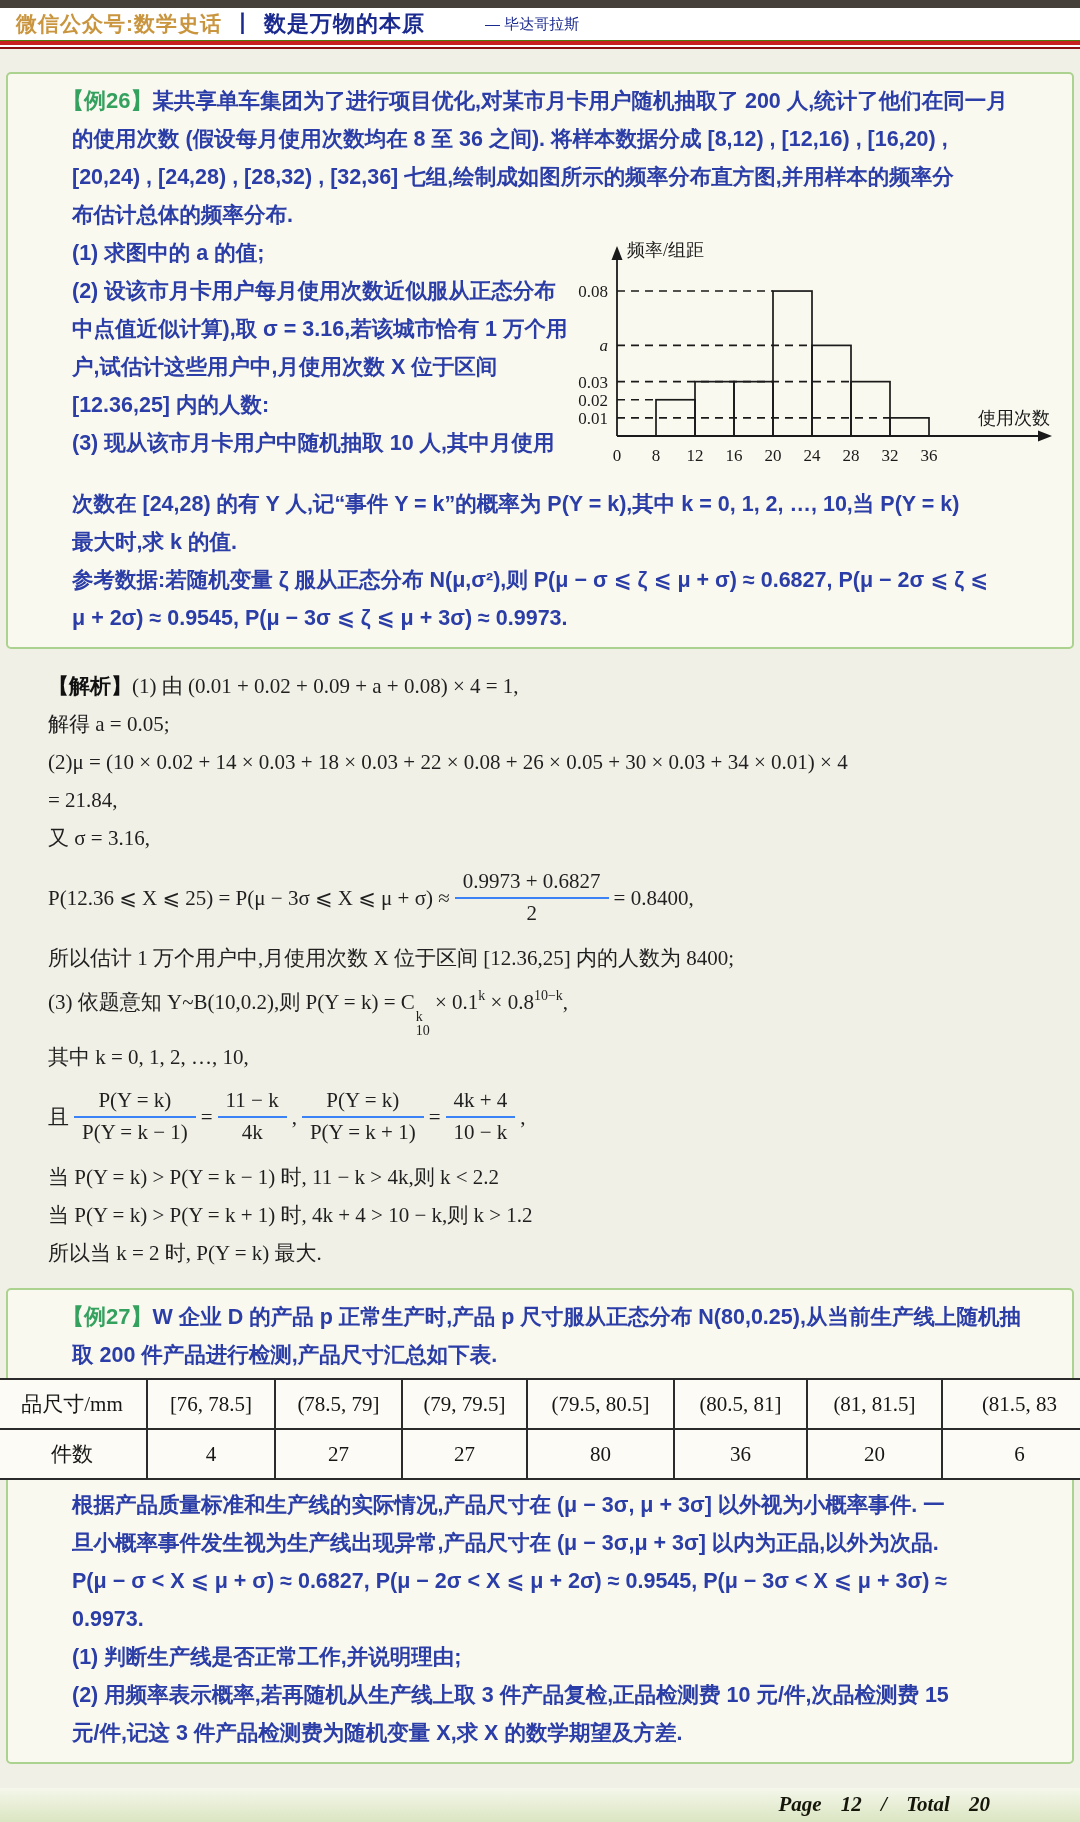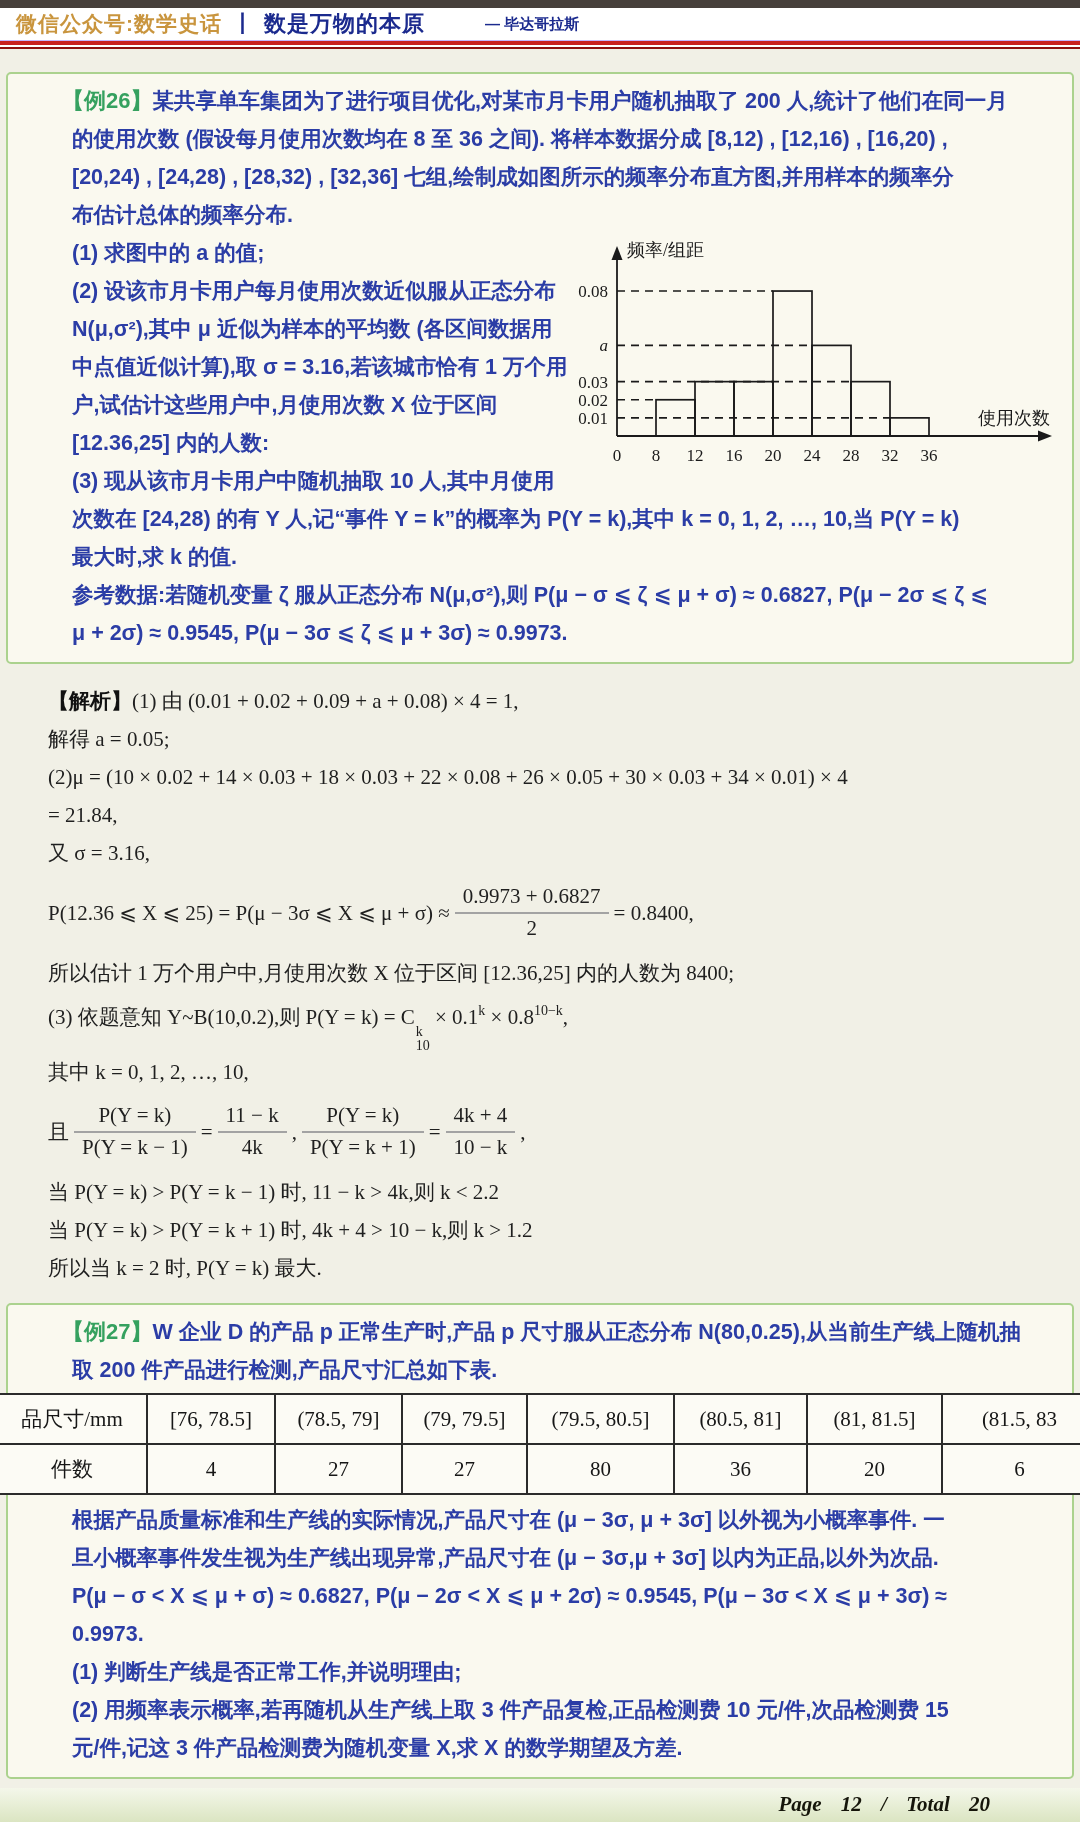--- a/index.html
+++ b/index.html
@@ -1,25 +1,25 @@
 <!DOCTYPE html>
 <html><head>
 <meta charset="utf-8">
 <style>
   html,body{margin:0;padding:0;background:#ffffff;}
-  .page{position:relative;width:1080px;height:1822px;background:#c4b5fd;overflow:hidden;
+  .page{position:relative;width:1080px;height:1822px;background:#4d7c0f;overflow:hidden;
         font-family:"Liberation Sans","DejaVu Sans",sans-serif;}
   
   .top-bar{position:absolute;top:0;left:0;right:0;height:8px;background:#46403b;}
   .header{position:absolute;top:8px;left:0;right:0;height:32px;background:#ffffff;
           display:flex;align-items:center;padding-left:16px;}
   .brand{color:#c9953e;font-weight:700;font-size:21px;letter-spacing:1px;}
   .hdr-sep{color:#1b2a8e;font-weight:700;font-size:22px;margin:0 10px;}
   .motto{color:#1b2a8e;font-weight:700;font-size:22px;letter-spacing:1px;}
-  .attrib{color:#1b2a8e;font-weight:700;font-size:15px;margin-left:60px;}
+  .attrib{color:#1b2a8e;font-weight:400;font-size:15px;margin-left:60px;}
   .red-divider{position:absolute;top:41px;left:0;right:0;height:2px;
                border-top:4px solid #c92020;border-bottom:2px solid #8e1010;background:#fff;}
   
   .content{position:absolute;top:49px;left:0;right:0;bottom:34px;background:#f1f0e6;padding-top:23px;}
   .exbox{margin:0 6px;background:#faf9ef;border:2px solid #abd28e;border-radius:5px;
          padding:8px 14px 10px 12px;}
   .line{min-height:38px;line-height:38px;white-space:nowrap;}
   .blue{color:#2b3da6;font-weight:600;font-size:21.5px;}
   .ex-label{color:#35a15f;font-weight:700;font-size:22px;}
   .ex-first{padding-left:64px;text-indent:-64px;margin-left:42px;}
@@ -27,21 +27,21 @@
   
   .chart-float{float:right;width:505px;height:247px;margin:4px 0 0 10px;}
   .clear{clear:both;}
   
   .solution{margin:8px 6px 8px 6px;padding:10px 14px 8px 42px;color:#1f1f1f;
             font-family:"Liberation Serif","DejaVu Serif",serif;font-size:21px;}
   .sol-label{font-weight:700;color:#111;}
   .sol-line{min-height:38px;line-height:38px;white-space:nowrap;}
   .sol-tall{display:flex;align-items:center;min-height:82px;white-space:nowrap;}
   .frac{display:inline-block;vertical-align:middle;text-align:center;line-height:1.12;margin:0 5px;}
-  .frac .n{display:block;padding:1px 8px 3px;border-bottom:2px solid #a3a3a3;}
+  .frac .n{display:block;padding:1px 8px 3px;border-bottom:2px solid #3b82f6;}
   .frac .d{display:block;padding:3px 8px 1px;}
   .cnk{display:inline-flex;flex-direction:column;vertical-align:-12px;font-size:14px;
        line-height:14px;text-align:left;margin-left:1px;}
   sup.e{font-size:14px;vertical-align:9px;}
   
   .tbl-wrap{margin:4px 0 6px 0;}
   table.product{border-collapse:collapse;table-layout:fixed;width:1100px;margin-left:-24px;
                 background:#fcfbf5;font-family:"Liberation Serif","DejaVu Serif",serif;font-size:21px;}
   table.product td{border:2px solid #2b2b2b;text-align:center;height:46px;overflow:hidden;
                    white-space:nowrap;color:#161616;}
@@ -110,21 +110,20 @@
               <text x="259" y="223" text-anchor="middle" font-size="17">24</text>
               <text x="298" y="223" text-anchor="middle" font-size="17">28</text>
               <text x="337" y="223" text-anchor="middle" font-size="17">32</text>
               <text x="376" y="223" text-anchor="middle" font-size="17">36</text>
               <text x="74" y="18" font-size="18">频率/组距</text>
               <text x="497" y="186" text-anchor="end" font-size="18">使用次数</text>
             </svg>
         </div>
         <div class="line blue">(1) 求图中的 a 的值;</div>
         <div class="line blue">(2) 设该市月卡用户每月使用次数近似服从正态分布</div>
-        <div class="line blue">N(μ,σ²),其中 μ 近似为样本的平均数 (各区间数据用</div>
         <div class="line blue">中点值近似计算),取 σ = 3.16,若该城市恰有 1 万个用</div>
         <div class="line blue">户,试估计这些用户中,月使用次数 X 位于区间</div>
         <div class="line blue">[12.36,25] 内的人数:</div>
         <div class="line blue">(3) 现从该市月卡用户中随机抽取 10 人,其中月使用</div>
         <div class="clear"></div>
         <div class="line blue">次数在 [24,28) 的有 Y 人,记“事件 Y = k”的概率为 P(Y = k),其中 k = 0, 1, 2, …, 10,当 P(Y = k)</div>
         <div class="line blue">最大时,求 k 的值.</div>
         <div class="line blue">参考数据:若随机变量 ζ 服从正态分布 N(μ,σ²),则 P(μ − σ ⩽ ζ ⩽ μ + σ) ≈ 0.6827, P(μ − 2σ ⩽ ζ ⩽</div>
         <div class="line blue">μ + 2σ) ≈ 0.9545, P(μ − 3σ ⩽ ζ ⩽ μ + 3σ) ≈ 0.9973.</div>
       </div>

